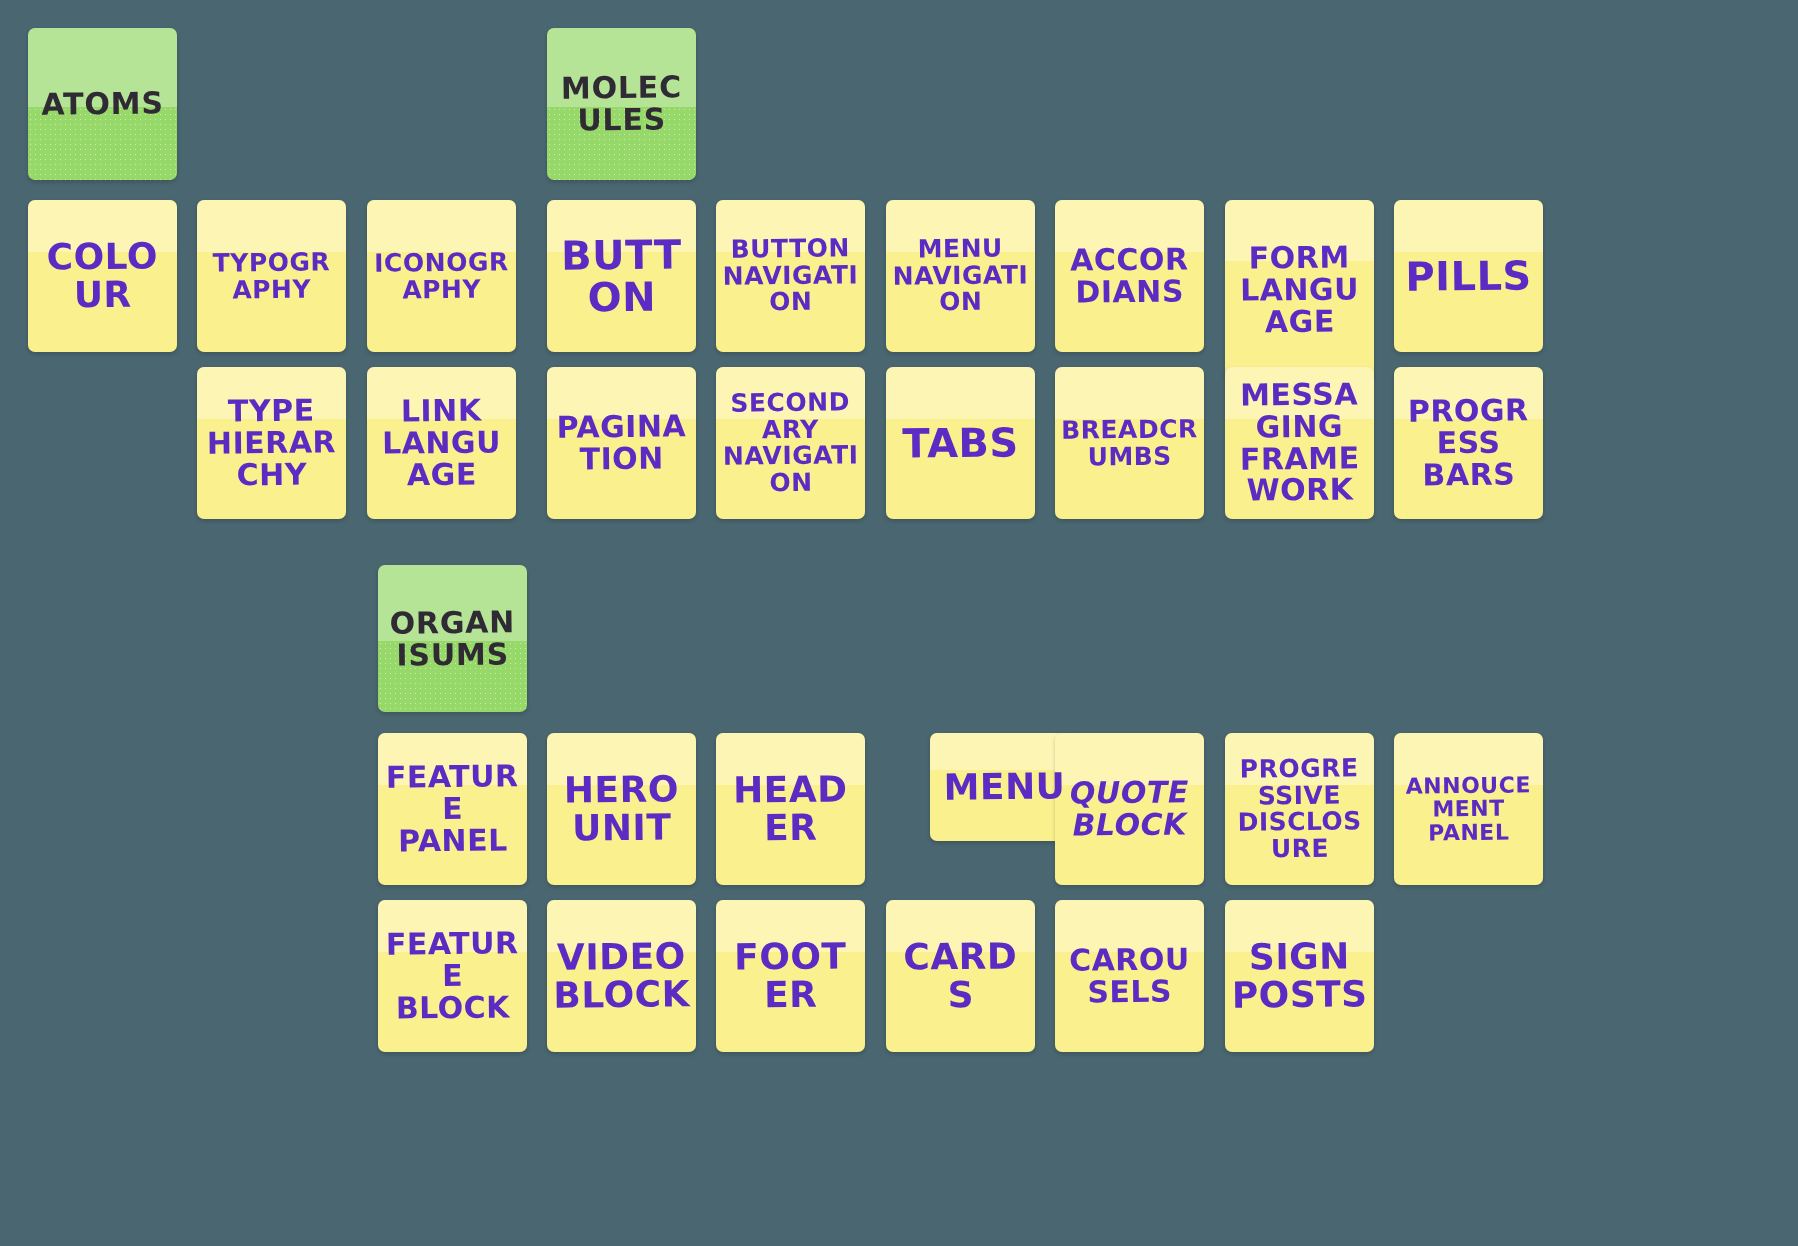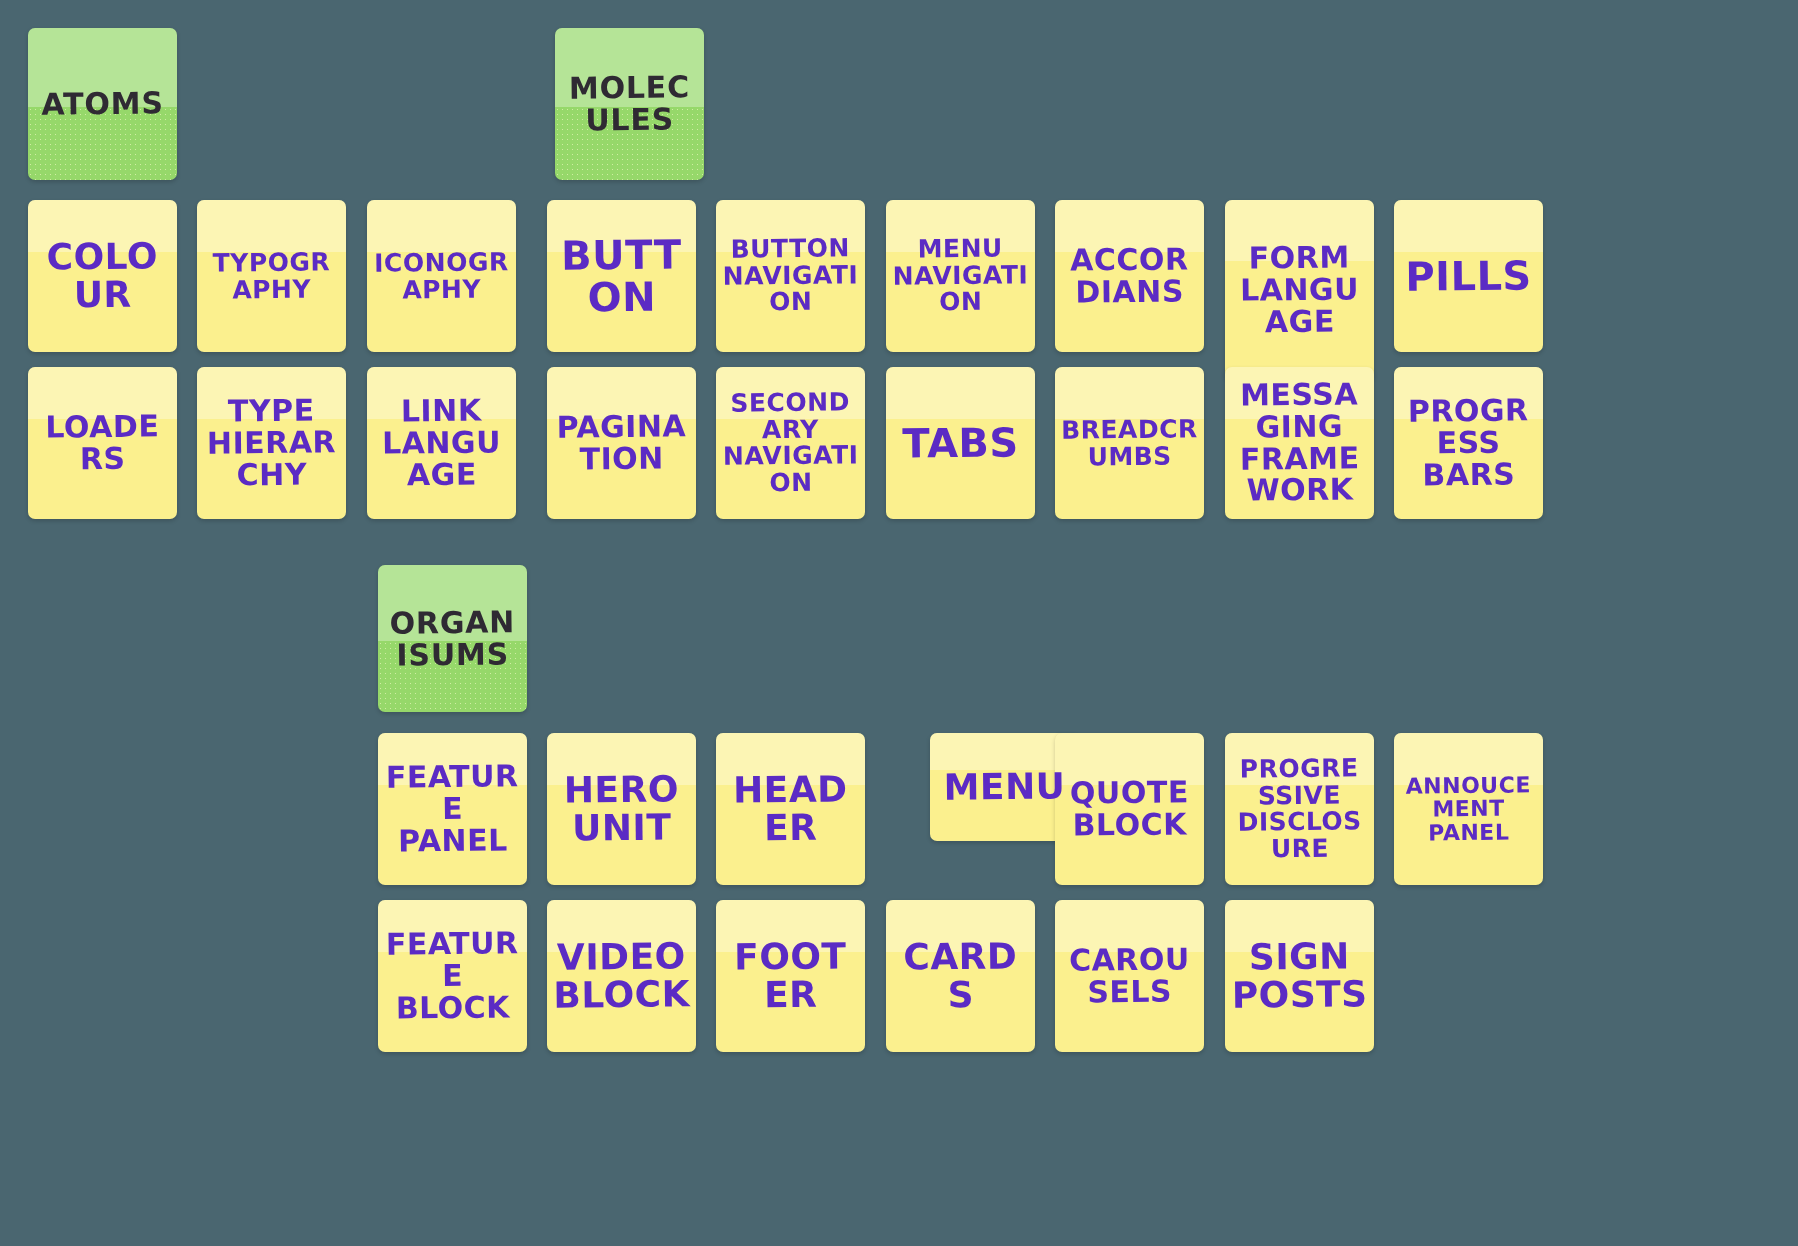--- a/index.html
+++ b/index.html
@@ -96,21 +96,21 @@
   .t-sm  { font-size: 25px; }
   .t-xs  { font-size: 22px; }
 </style>
 </head>
 <body>
 
 <div id="board" style="background: rgb(74, 102, 112); width: 1798px; height: 1246px;">
     <div class="note green" style="left: 28px; top: 28px; width: 149px; height: 152px;">
       <div class="label t-md">ATOMS</div>
     </div>
-    <div class="note green" style="left: 547px; top: 28px; width: 149px; height: 152px; margin-left: 8px;">
+    <div class="note green" style="left: 547px; top: 28px; width: 149px; height: 152px;">
       <div class="label t-md">MOLECULES</div>
     </div>
     <div class="note green" style="left: 378px; top: 565px; width: 149px; height: 147px;">
       <div class="label t-md">ORGANISUMS</div>
     </div>
     <div class="note yellow" style="left: 28px; top: 200px; width: 149px; height: 152px;">
       <div class="label t-lg">COLOUR</div>
     </div>
     <div class="note yellow" style="left: 197px; top: 200px; width: 149px; height: 152px;">
       <div class="label t-sm">TYPOGRAPHY</div>
@@ -129,23 +129,20 @@
     </div>
     <div class="note yellow" style="left: 1055px; top: 200px; width: 149px; height: 152px;">
       <div class="label t-md">ACCORDIANS</div>
     </div>
     <div class="note yellow" style="left: 1225px; top: 200px; width: 149px; height: 180px;">
       <div class="label t-md">FORM LANGUAGE</div>
     </div>
     <div class="note yellow" style="left: 1394px; top: 200px; width: 149px; height: 152px;">
       <div class="label t-xl">PILLS</div>
     </div>
-    <div class="note yellow" style="left: 28px; top: 367px; width: 149px; height: 152px;">
-      <div class="label t-md">LOADERS</div>
-    </div>
     <div class="note yellow" style="left: 197px; top: 367px; width: 149px; height: 152px;">
       <div class="label t-md">TYPE HIERARCHY</div>
     </div>
     <div class="note yellow" style="left: 367px; top: 367px; width: 149px; height: 152px;">
       <div class="label t-md">LINK LANGUAGE</div>
     </div>
     <div class="note yellow" style="left: 547px; top: 367px; width: 149px; height: 152px;">
       <div class="label t-md">PAGINATION</div>
     </div>
     <div class="note yellow" style="left: 716px; top: 367px; width: 149px; height: 152px;">
@@ -168,21 +165,21 @@
     </div>
     <div class="note yellow" style="left: 547px; top: 733px; width: 149px; height: 152px;">
       <div class="label t-lg">HERO UNIT</div>
     </div>
     <div class="note yellow" style="left: 716px; top: 733px; width: 149px; height: 152px;">
       <div class="label t-lg">HEADER</div>
     </div>
     <div class="note yellow" style="left: 886px; top: 733px; width: 149px; height: 108px; margin-left: 44px;">
       <div class="label t-lg">MENU</div>
     </div>
-    <div class="note yellow" style="left: 1055px; top: 733px; width: 149px; height: 152px;">
+    <div class="note yellow" style="left: 1055px; top: 733px; width: 149px; height: 152px; font-style: italic;">
       <div class="label t-md">QUOTE BLOCK</div>
     </div>
     <div class="note yellow" style="left: 1225px; top: 733px; width: 149px; height: 152px;">
       <div class="label t-sm">PROGRESSIVE DISCLOSURE</div>
     </div>
     <div class="note yellow" style="left: 1394px; top: 733px; width: 149px; height: 152px;">
       <div class="label t-xs">ANNOUCEMENT PANEL</div>
     </div>
     <div class="note yellow" style="left: 378px; top: 900px; width: 149px; height: 152px;">
       <div class="label t-md">FEATURE BLOCK</div>

